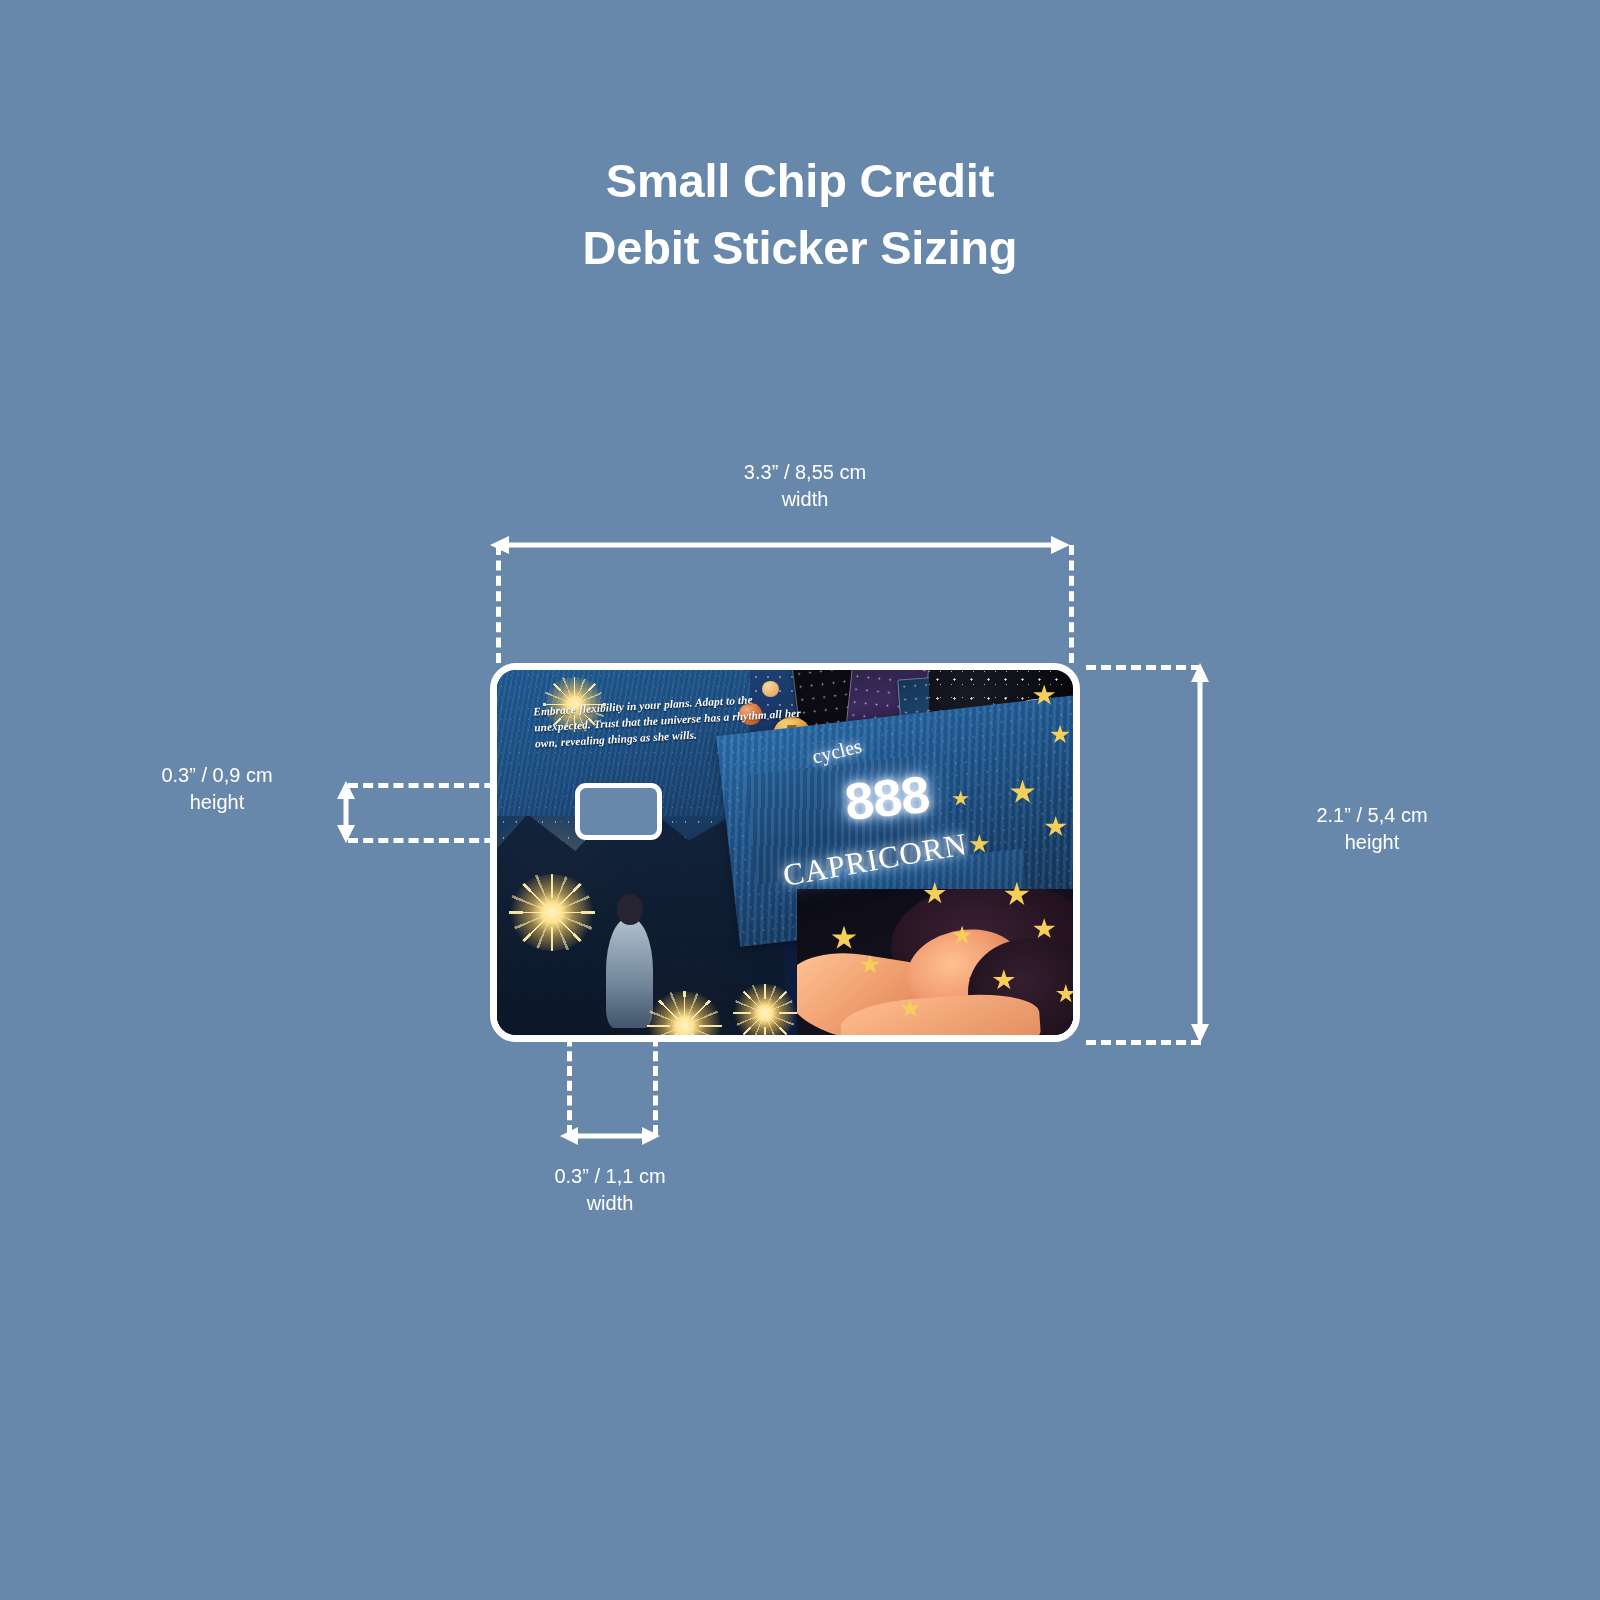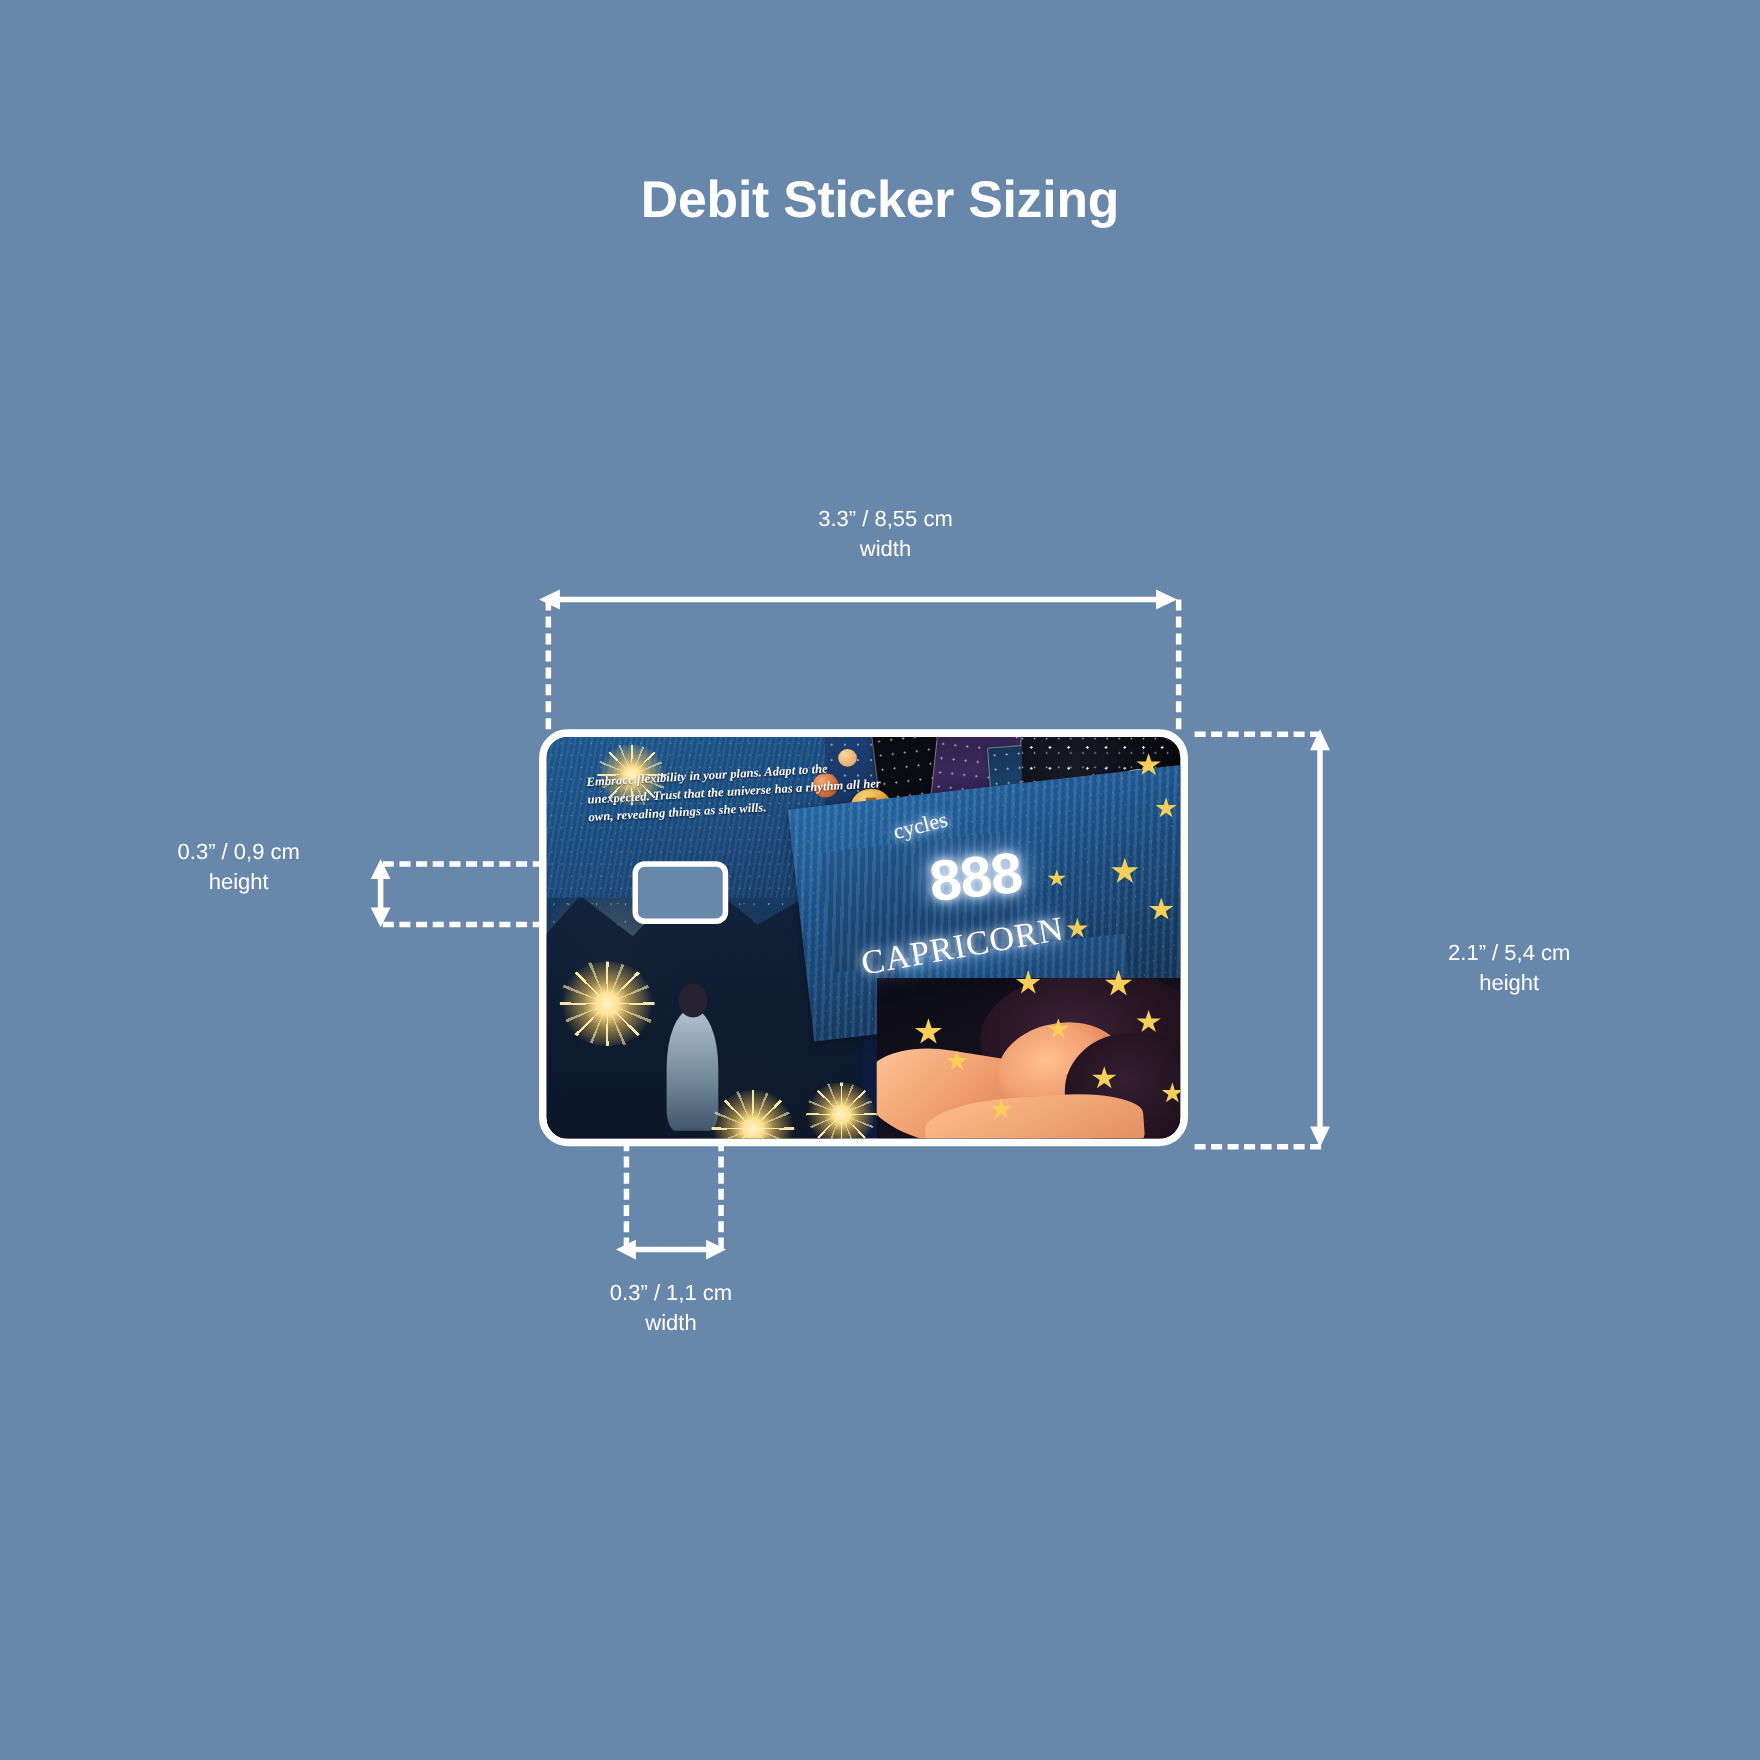--- a/index.html
+++ b/index.html
@@ -25,21 +25,21 @@
   
   .dimlabel{
     position:absolute;color:#ffffff;
     font-size:20px;font-weight:400;line-height:1.33;
     text-align:center;white-space:nowrap;
   }
   .dimlabel .l2{display:block;}
 
   #label-top{left:600px;top:459px;width:410px;}
   #label-left{left:72px;top:762px;width:290px;}
-  #label-right{left:1222px;top:854px;width:300px;}
+  #label-right{left:1222px;top:802px;width:300px;}
   #label-bottom{left:455px;top:1163px;width:310px;}
 
   
   .dash-v{
     position:absolute;width:0;
     border-left:5px dashed #ffffff;
   }
   .dash-h{
     position:absolute;height:0;
     border-top:5px dashed #ffffff;
@@ -364,20 +364,21 @@
     box-sizing:border-box;
     z-index:9;
   }
 </style>
 </head>
 <body>
 
 <div class="stage">
 
   <div class="title">
+    <span>Small Chip Credit</span>
     <span>Debit Sticker Sizing</span>
   </div>
 
   <div class="dimlabel" id="label-top">
     <span>3.3” / 8,55 cm</span>
     <span class="l2">width</span>
   </div>
   <div class="arrow" id="arrow-top" style="left:490px;top:533px;">
     <svg width="580" height="24" viewBox="0 0 580 24" aria-hidden="true">
       <line x1="14" y1="12" x2="566" y2="12" stroke="#ffffff" stroke-width="5"></line>

